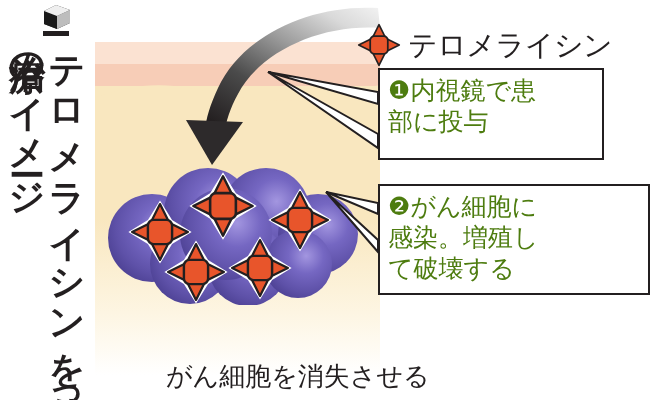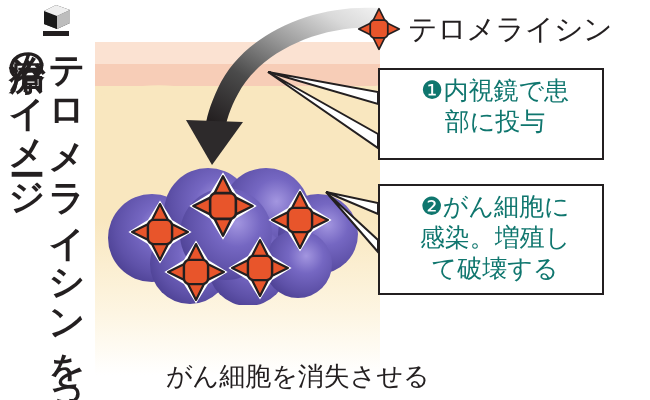--- a/index.html
+++ b/index.html
@@ -51,43 +51,42 @@
   .tumor{
     position:absolute; left:108px; top:160px; width:260px; height:145px;
   }
 
   
   .callout{
     position:absolute;
     border:2px solid #231f20;
     background:#ffffff;
     box-sizing:border-box;
-    color:#0f766e;
-    text-align:center;
+    color:#4d7c0f;
   }
   .callout .ctext{
     font-size:25px;
     line-height:31px;
     letter-spacing:0px;
     padding:5px 0 0 8px;
     white-space:pre-line;
     font-weight:500;
   }
   #box1{ left:378px; top:68px; width:226px; height:92px; }
-  #box2{ left:378px; top:184px; width:226px; height:111px; }
+  #box2{ left:378px; top:184px; width:272px; height:111px; }
 
   
   .pointers{
     position:absolute; left:0; top:0; width:650px; height:400px;
     pointer-events:none;
   }
 
   
   .legend{
-    position:absolute; left:356px; top:6px;
+    position:absolute; left:356px; top:22px;
     display:flex; align-items:center; gap:6px;
   }
   .legend .ltext{
     font-size:29px; line-height:32px; color:#231f20; font-weight:500;
     letter-spacing:-0.5px;
   }
 
   
   .title-block{
     position:absolute; left:0px; top:0px; width:96px; height:400px;

